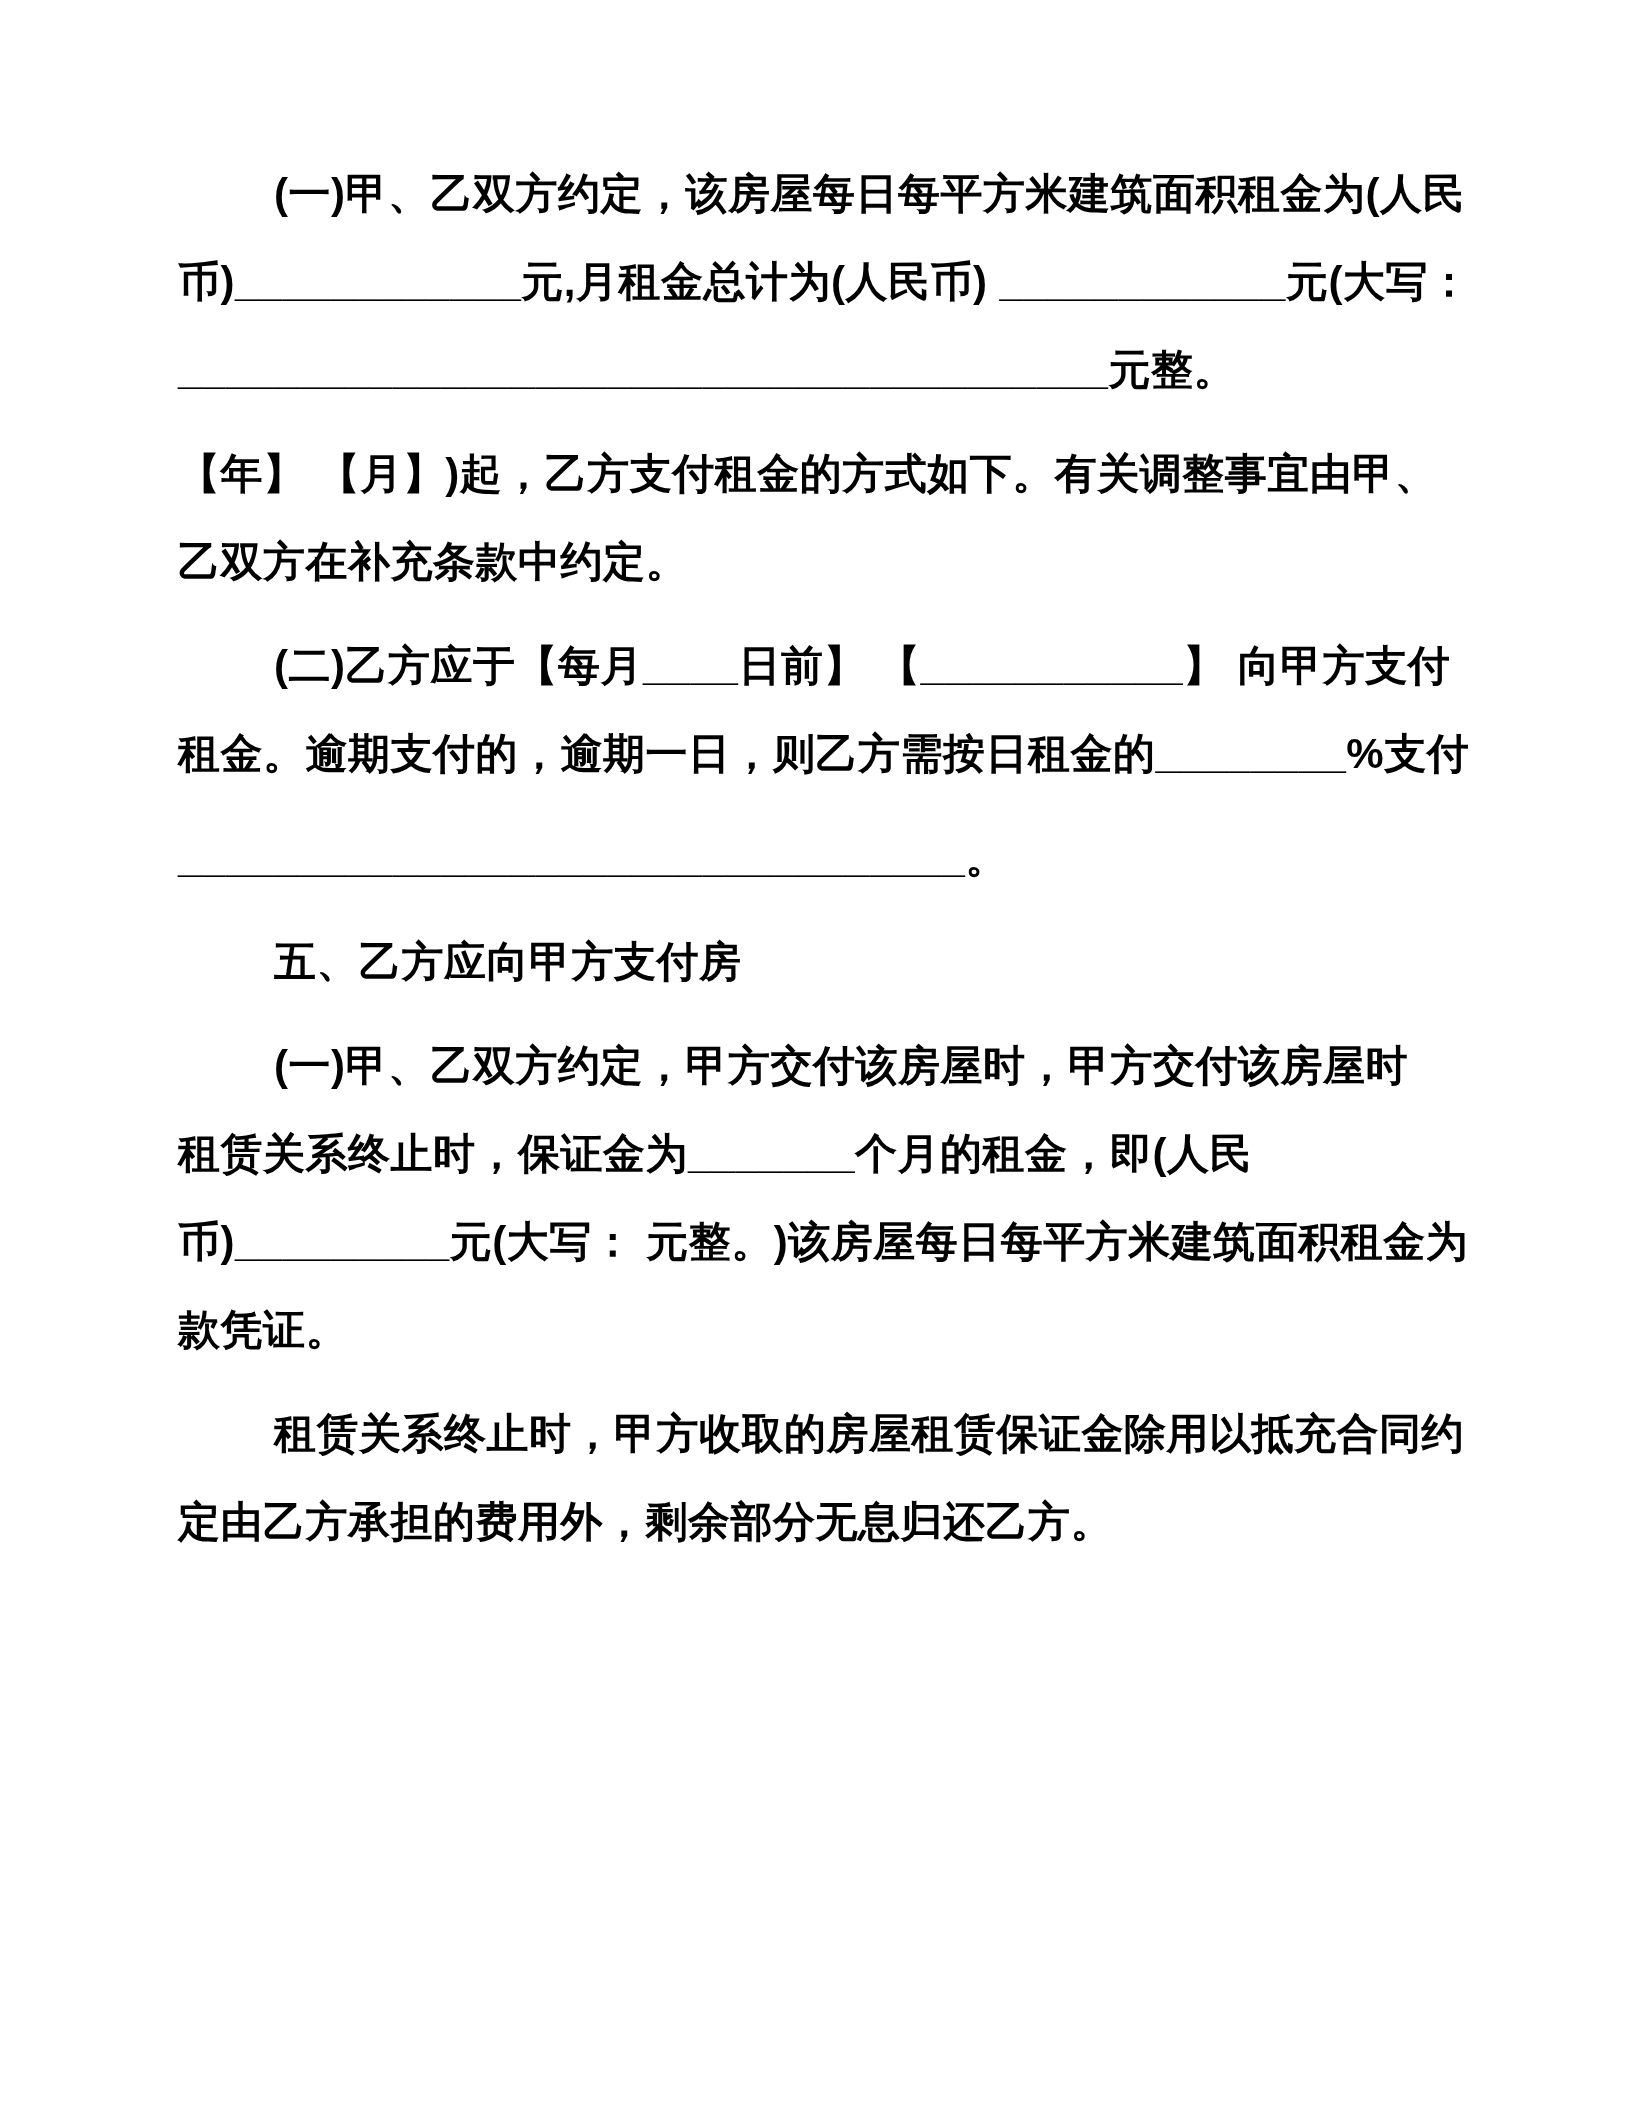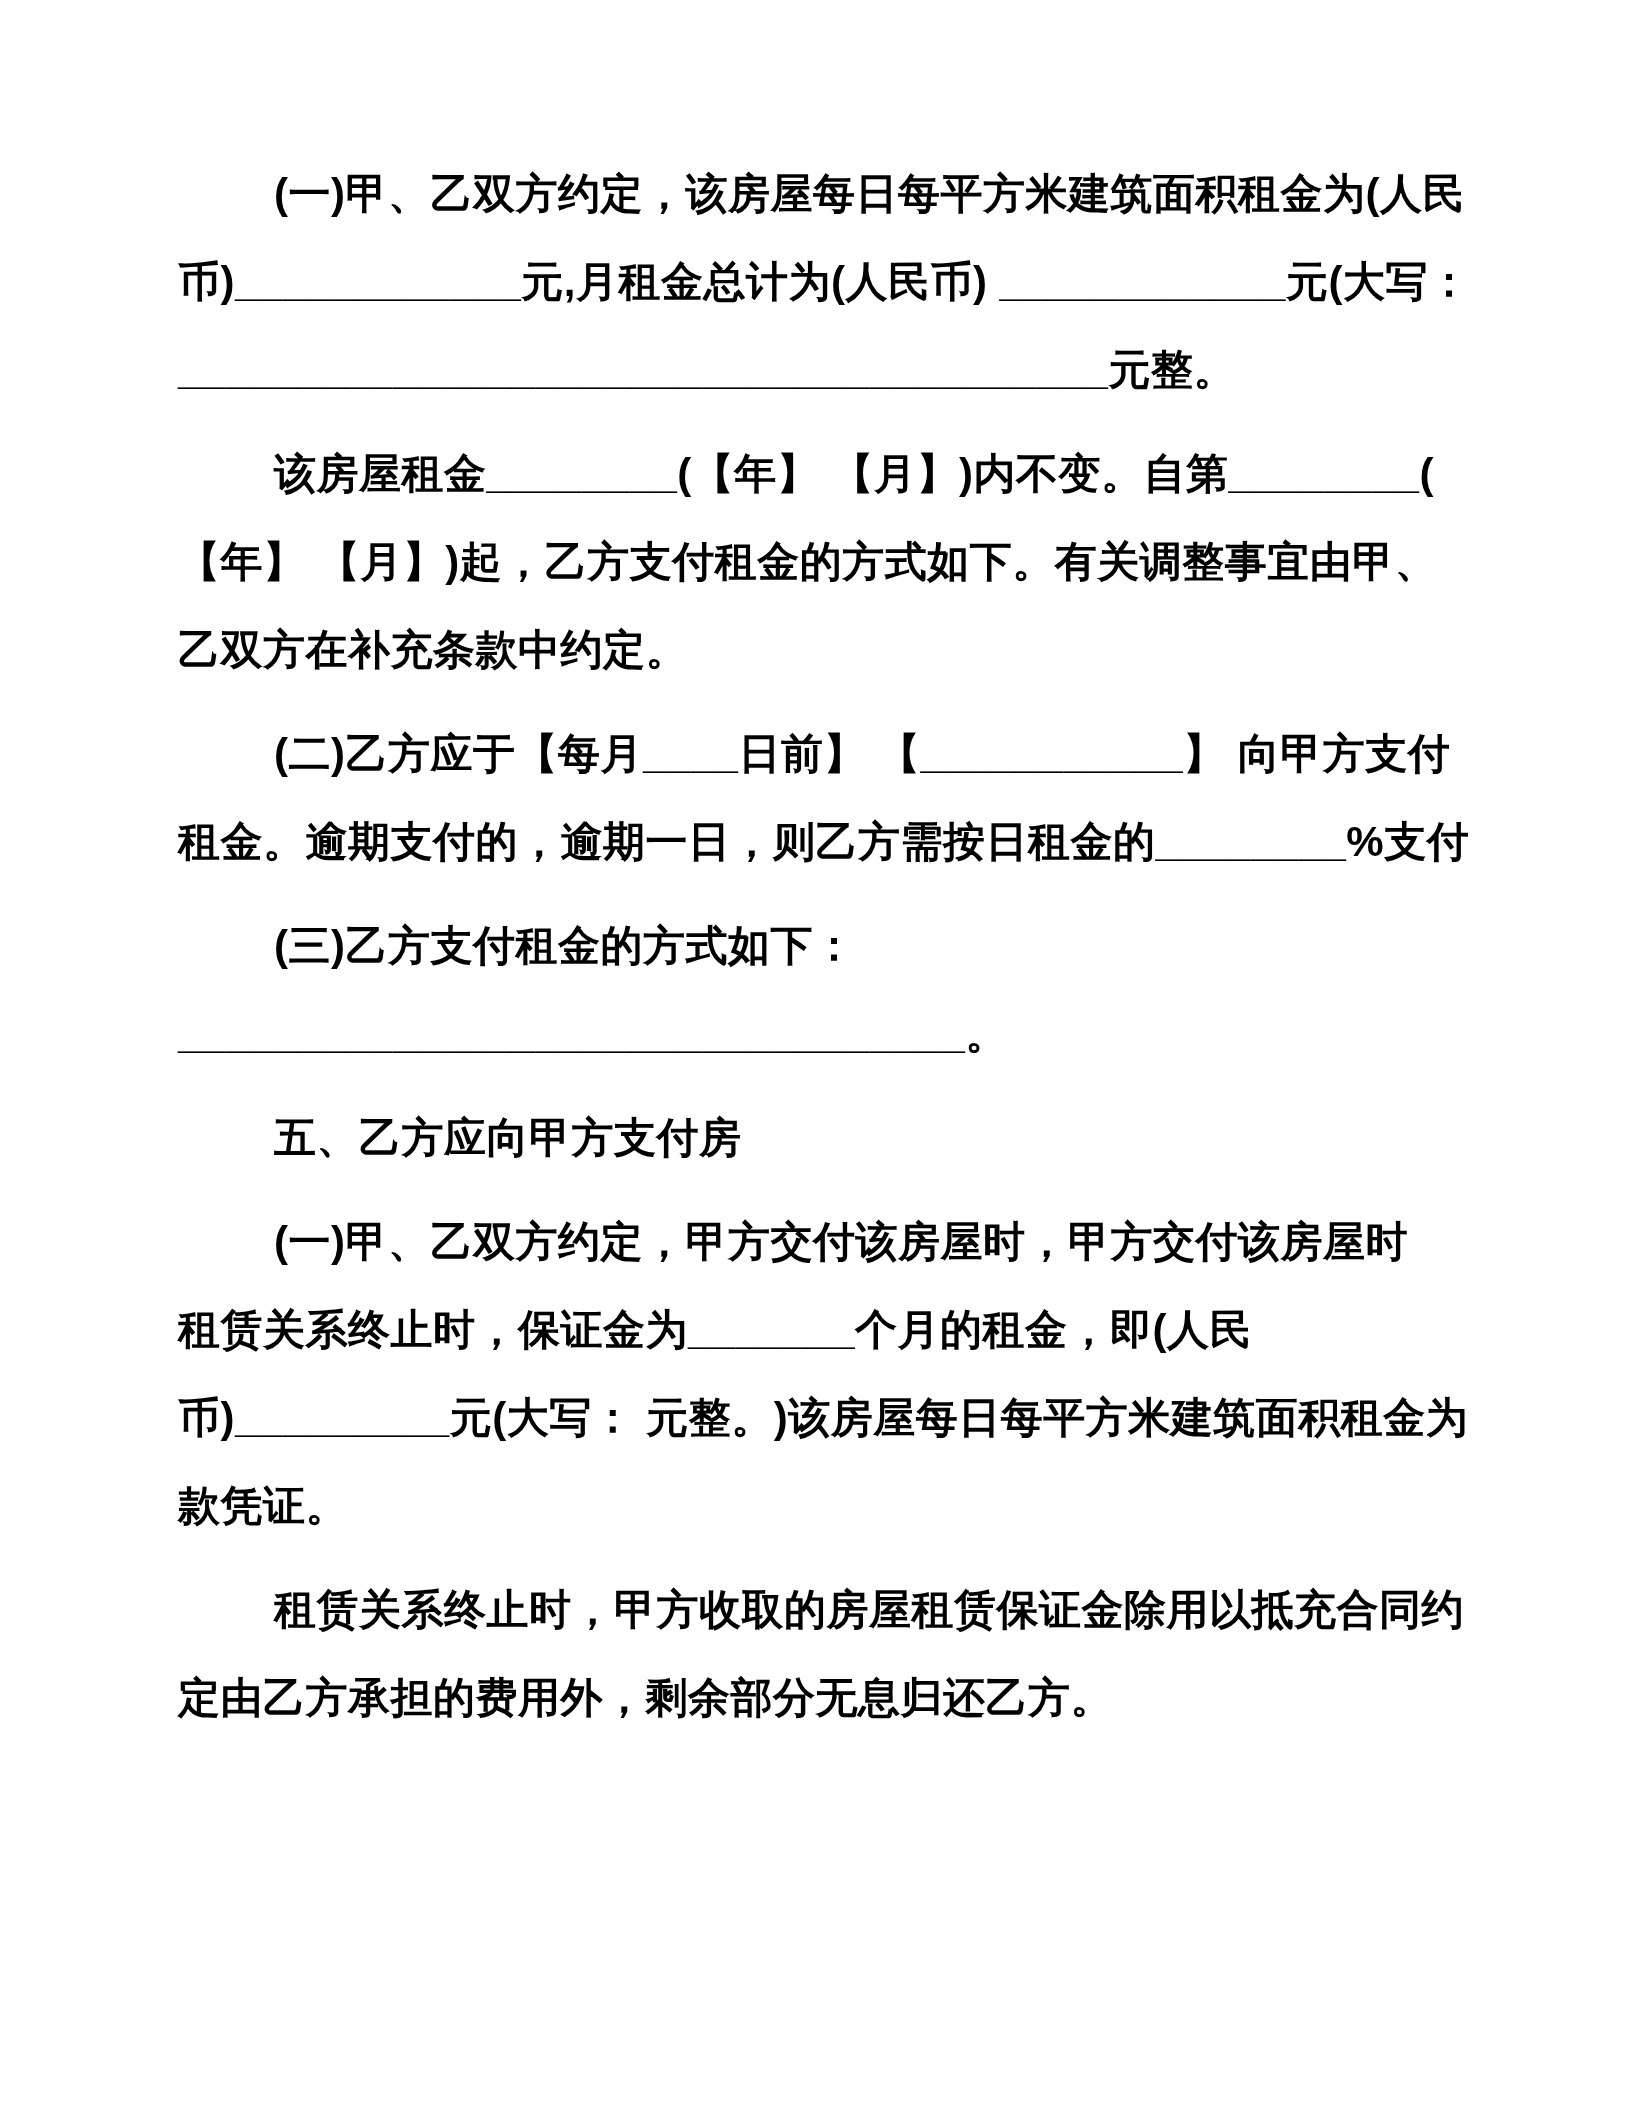--- a/index.html
+++ b/index.html
@@ -43,32 +43,30 @@
 
 <div class="page">
 
   <div class="para">
     <div class="line indent">(一)甲、乙双方约定，该房屋每日每平方米建筑面积租金为(人民</div>
     <div class="line">币)____________元,月租金总计为(人民币) ____________元(大写：</div>
     <div class="line">_______________________________________元整。</div>
   </div>
 
   <div class="para">
-    <div class="line indent">该房屋租金________(【年】 【月】)内不变。自第________(</div>
     <div class="line">【年】 【月】)起，乙方支付租金的方式如下。有关调整事宜由甲、</div>
     <div class="line">乙双方在补充条款中约定。</div>
   </div>
 
   <div class="para">
     <div class="line indent">(二)乙方应于【每月____日前】 【___________】 向甲方支付</div>
     <div class="line">租金。逾期支付的，逾期一日，则乙方需按日租金的________%支付</div>
   </div>
 
   <div class="para">
-    <div class="line indent">(三)乙方支付租金的方式如下：</div>
     <div class="line">_________________________________。</div>
   </div>
 
   <div class="para">
     <div class="line indent heading">五、乙方应向甲方支付房</div>
   </div>
 
   <div class="para">
     <div class="line indent">(一)甲、乙双方约定，甲方交付该房屋时，甲方交付该房屋时</div>
     <div class="line">租赁关系终止时，保证金为_______个月的租金，即(人民</div>

